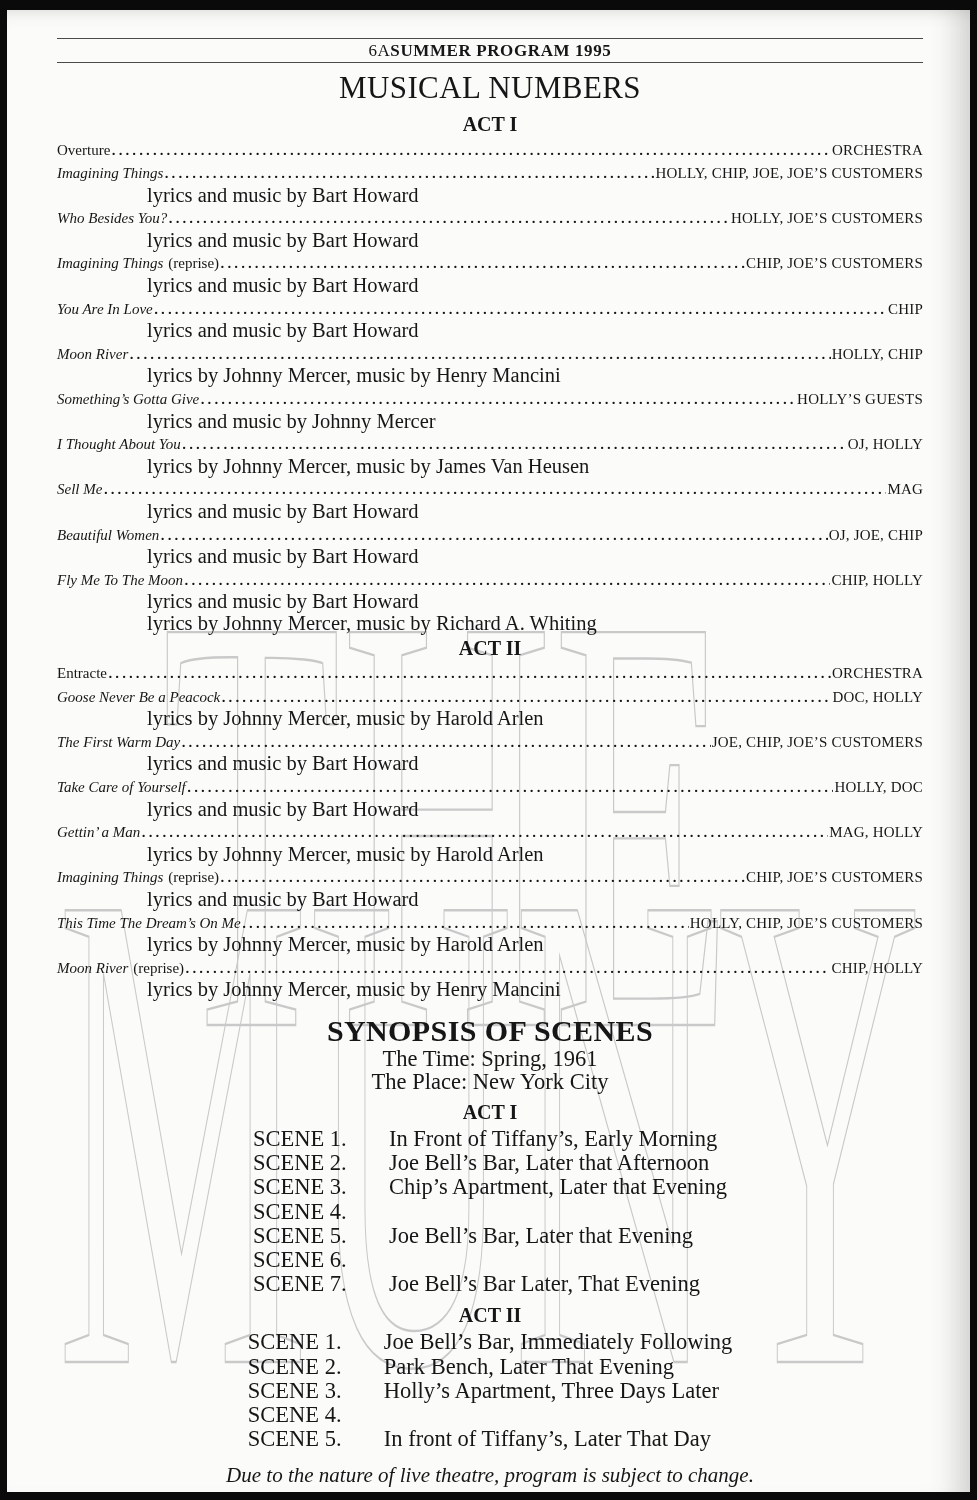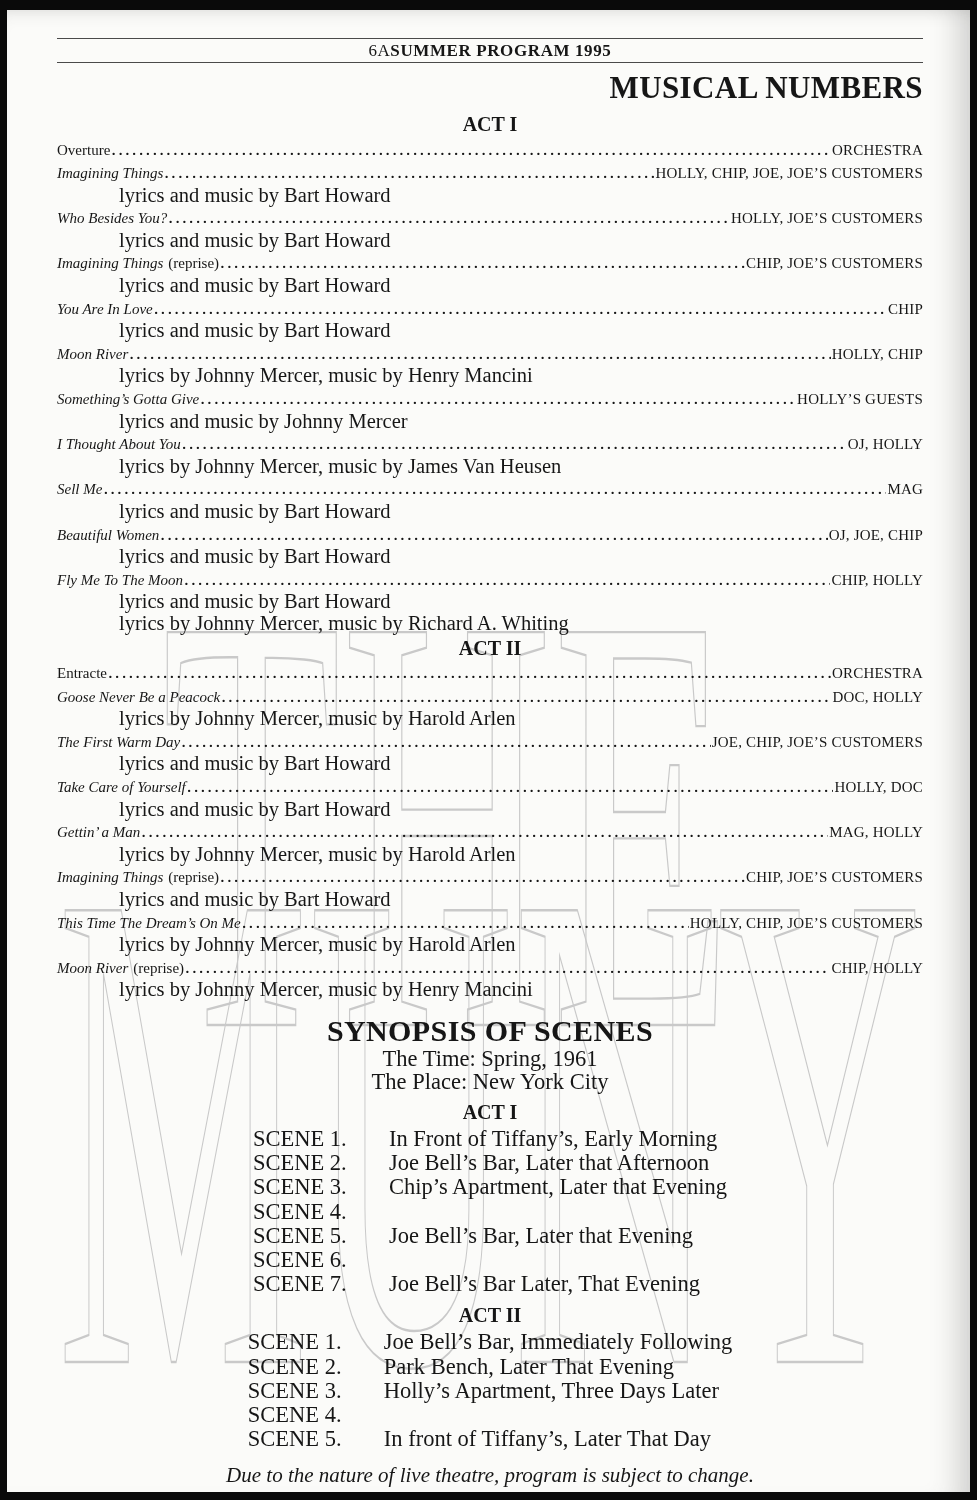--- a/index.html
+++ b/index.html
@@ -50,24 +50,24 @@
     align-items: baseline;
     font-size: 17px;
     line-height: 21px;
     padding: 1px 1px;
   }
   .runhead .pg { font-weight: normal; letter-spacing: 0.5px; }
   .runhead .rt { font-weight: bold; letter-spacing: 0.6px; }
   
   .main-title {
     margin: 8px 0 9px;
-    text-align: right;
+    text-align: center;
     font-size: 31px;
     line-height: 34px;
-    font-weight: bold;
+    font-weight: normal;
     letter-spacing: 0.4px;
   }
   .act-heading {
     text-align: center;
     font-weight: bold;
     font-size: 20px;
     line-height: 21.5px;
     margin: 3px 0 2px;
   }
   
@@ -88,21 +88,21 @@
     margin: 0 1px;
   }
   .leader::after {
     content: "................................................................................................................................................................................";
     font-size: 19px;
     letter-spacing: 2.1px;
     white-space: nowrap;
   }
   .performers { flex: none; letter-spacing: 0.2px; }
   .credit {
-    margin-left: 62px;
+    margin-left: 90px;
     font-size: 20.5px;
     line-height: 21.6px;
   }
   
   .syn-title {
     margin: 13px 0 0;
     text-align: center;
     font-size: 30px;
     line-height: 33px;
     font-weight: bold;

